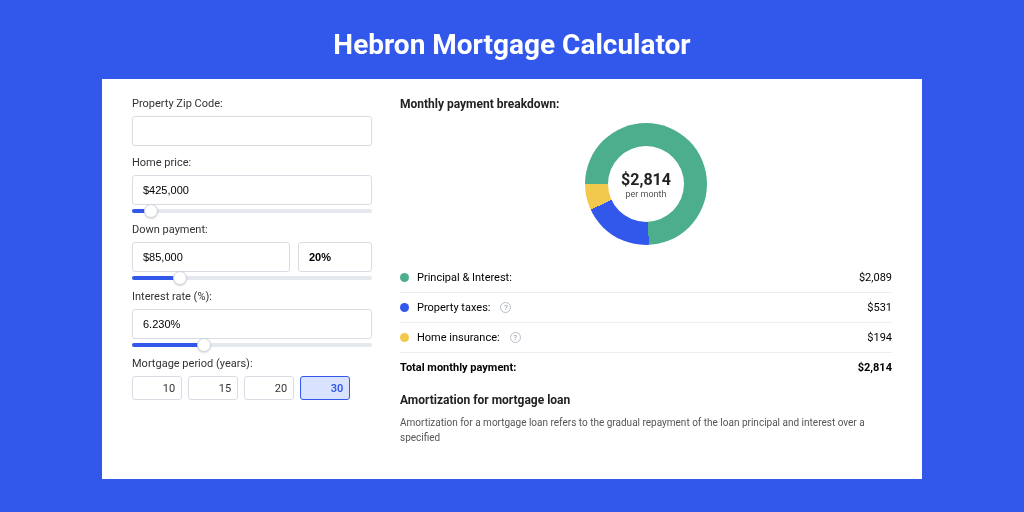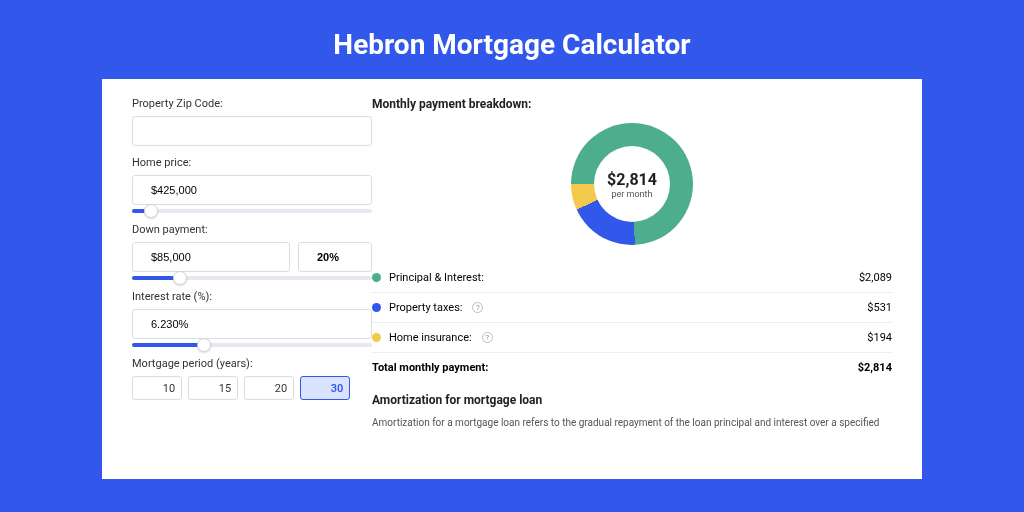--- a/index.html
+++ b/index.html
@@ -16,20 +16,21 @@
     font-size: 28px;
     font-weight: 700;
     padding: 28px 12px 18px;
   }
   .card {
     background: #fff;
     margin: 0 auto;
     width: 820px;
     display: flex;
     padding: 18px 30px 0 30px;
+    gap: 28px;
     height: 400px;
     justify-content: space-between;
   }
   .left {
     width: 240px;
     flex-shrink: 0;
     font-size: 11px;
     color: #333;
   }
   .field-label {
@@ -37,21 +38,21 @@
     color: #333;
     margin-bottom: 6px;
     margin-top: 10px;
   }
   .left .field-label:first-child { margin-top: 0; }
   .text-input {
     width: 100%;
     height: 30px;
     border: 1px solid #d9dde3;
     border-radius: 3px;
-    padding: 0 18px;
+    padding: 0 10px;
     font-size: 11px;
     background: #fff;
   }
   .input-row { display: flex; gap: 8px; }
   .input-row .text-input.small { width: 74px; font-weight: bold; }
   .slider-track {
     position: relative;
     height: 4px;
     background: #e5e8ef;
     border-radius: 2px;

